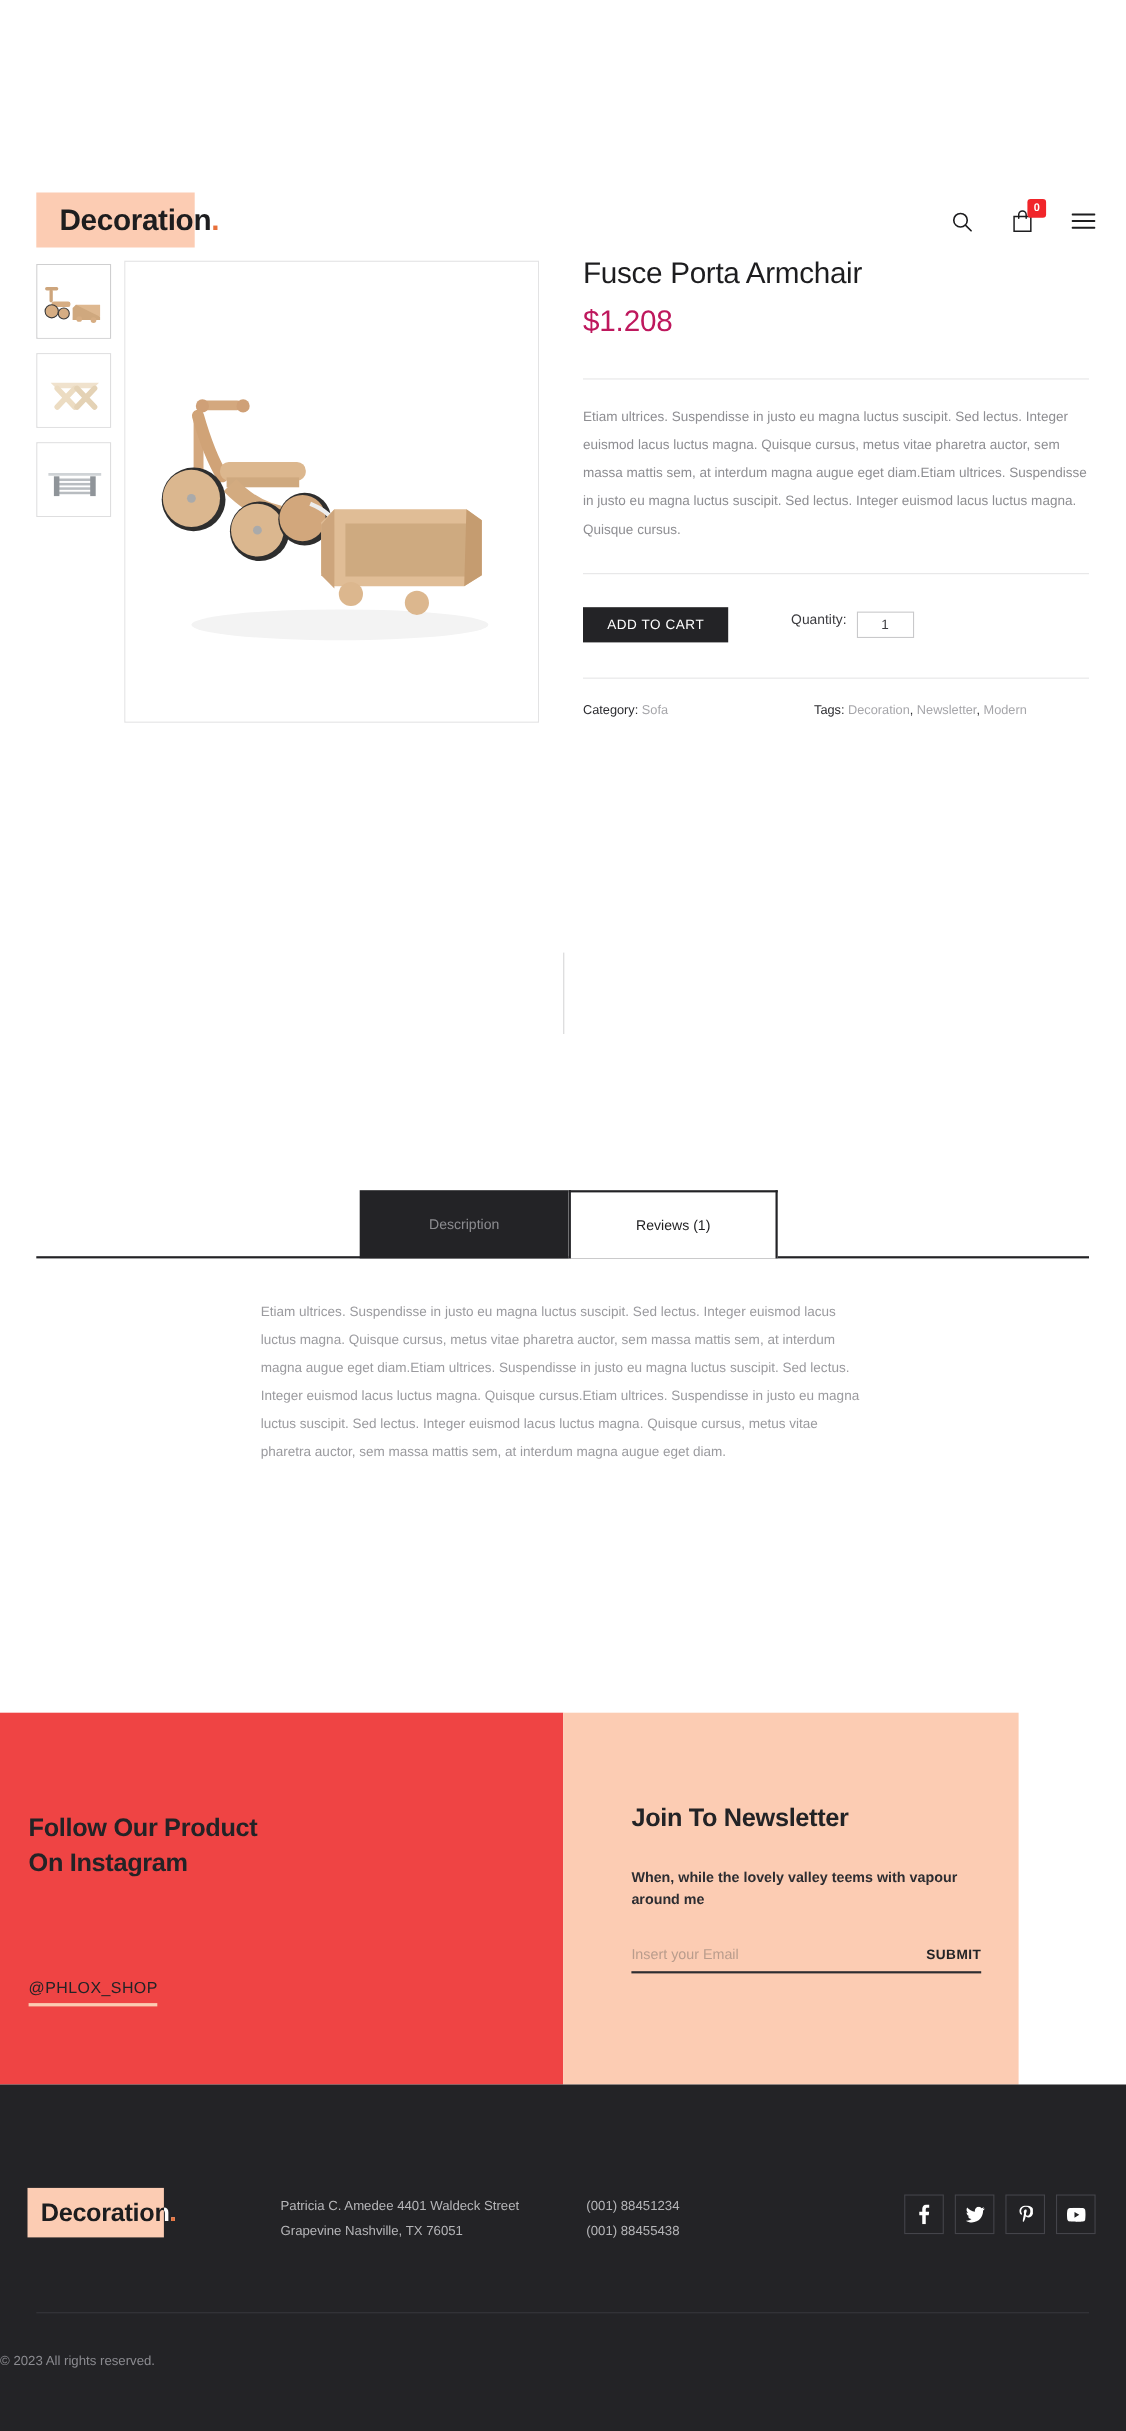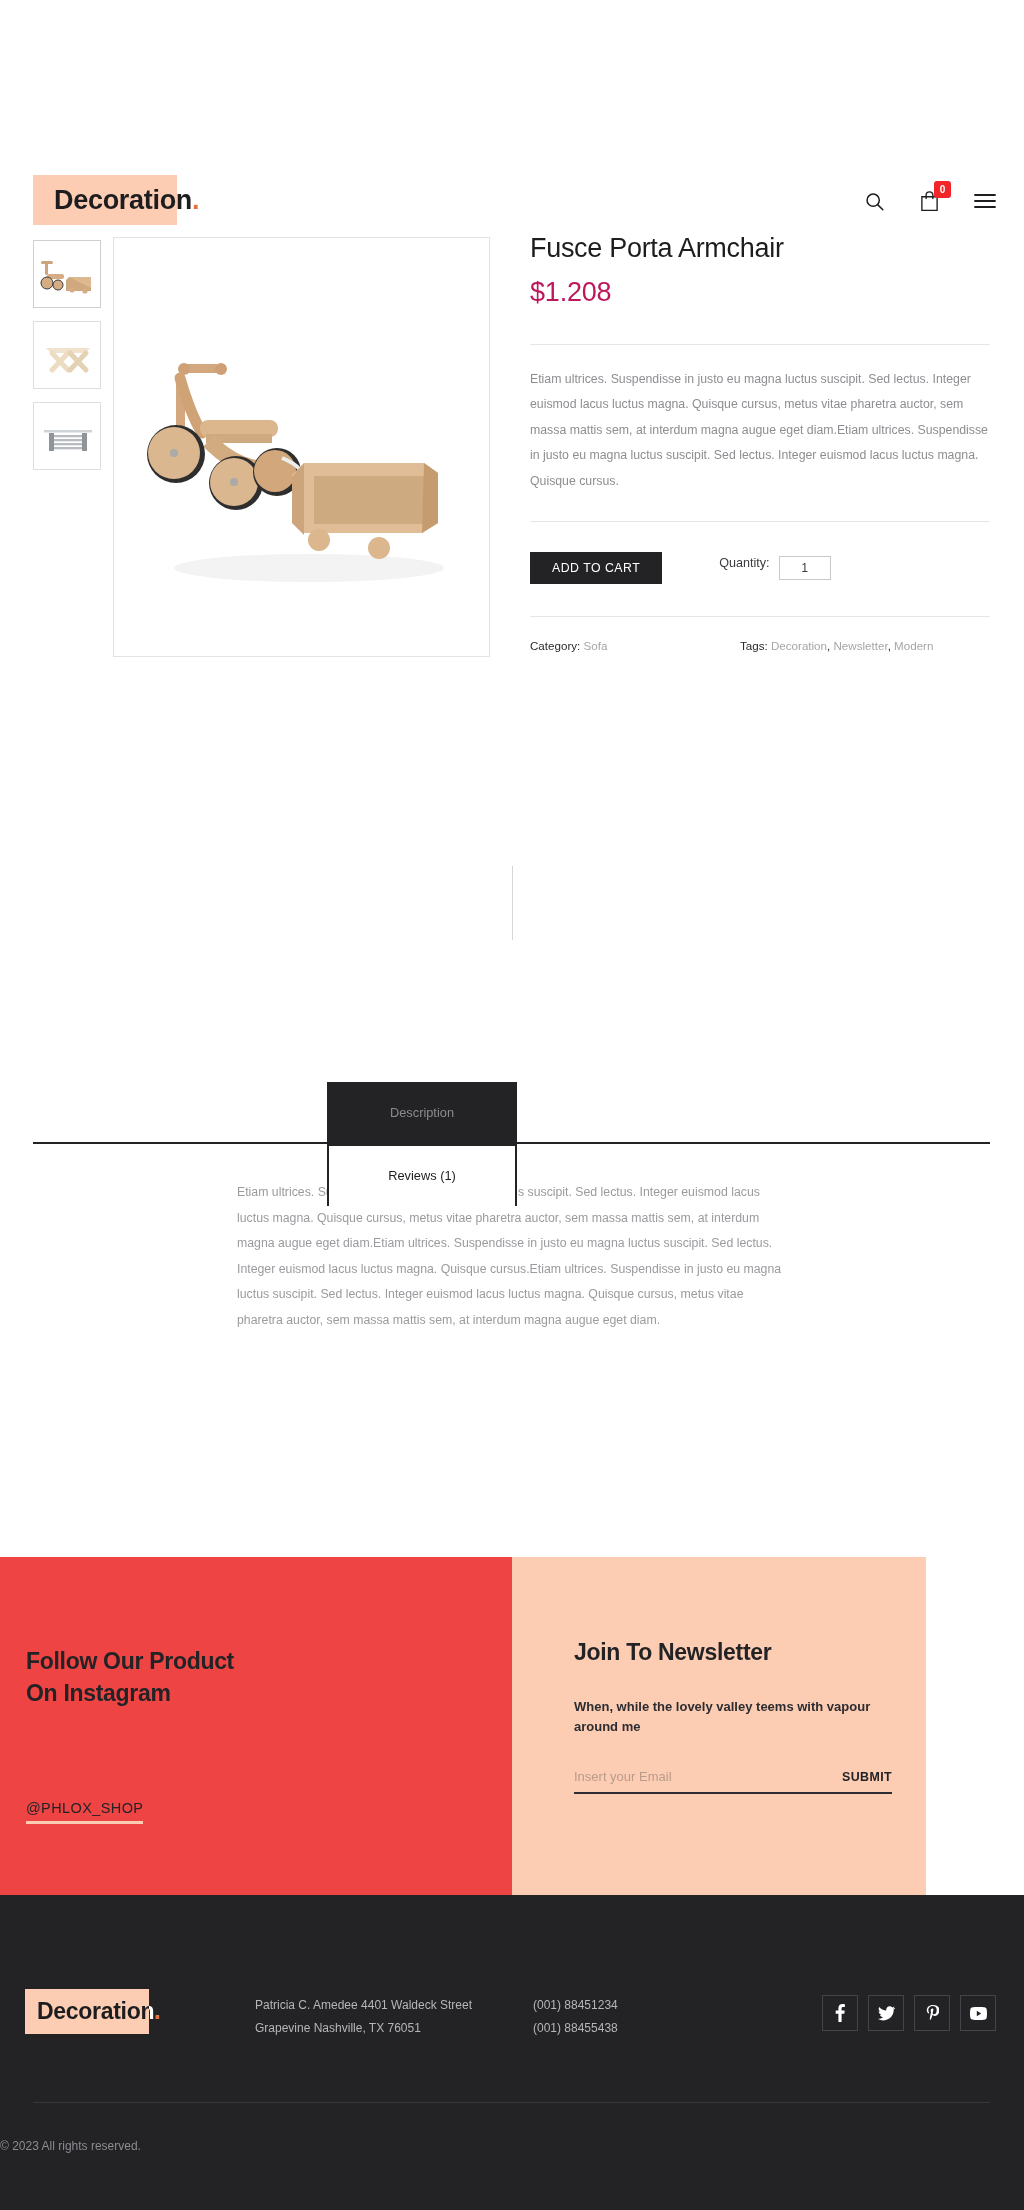--- a/index.html
+++ b/index.html
@@ -219,21 +219,20 @@
     width: 957px;
     height: 2px;
     background: #232326;
   }
   .tabs {
     position: absolute;
     left: 327px;
     top: 10px;
     display: flex;
     z-index: 2;
-    flex-direction: column;
   }
   .tab {
     height: 62px;
     line-height: 62px;
     font-size: 12.8px;
     text-align: center;
     cursor: pointer;
     padding: 0 28px;
     min-width: 190px;
   }

